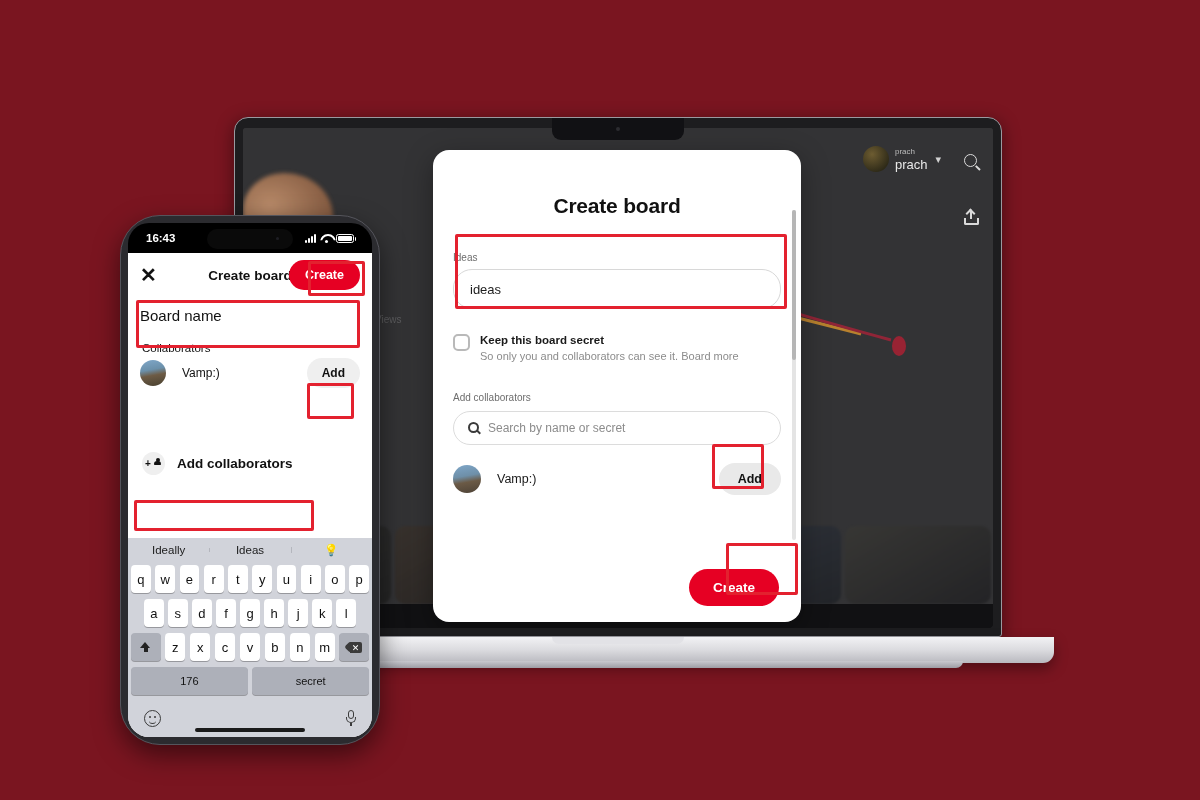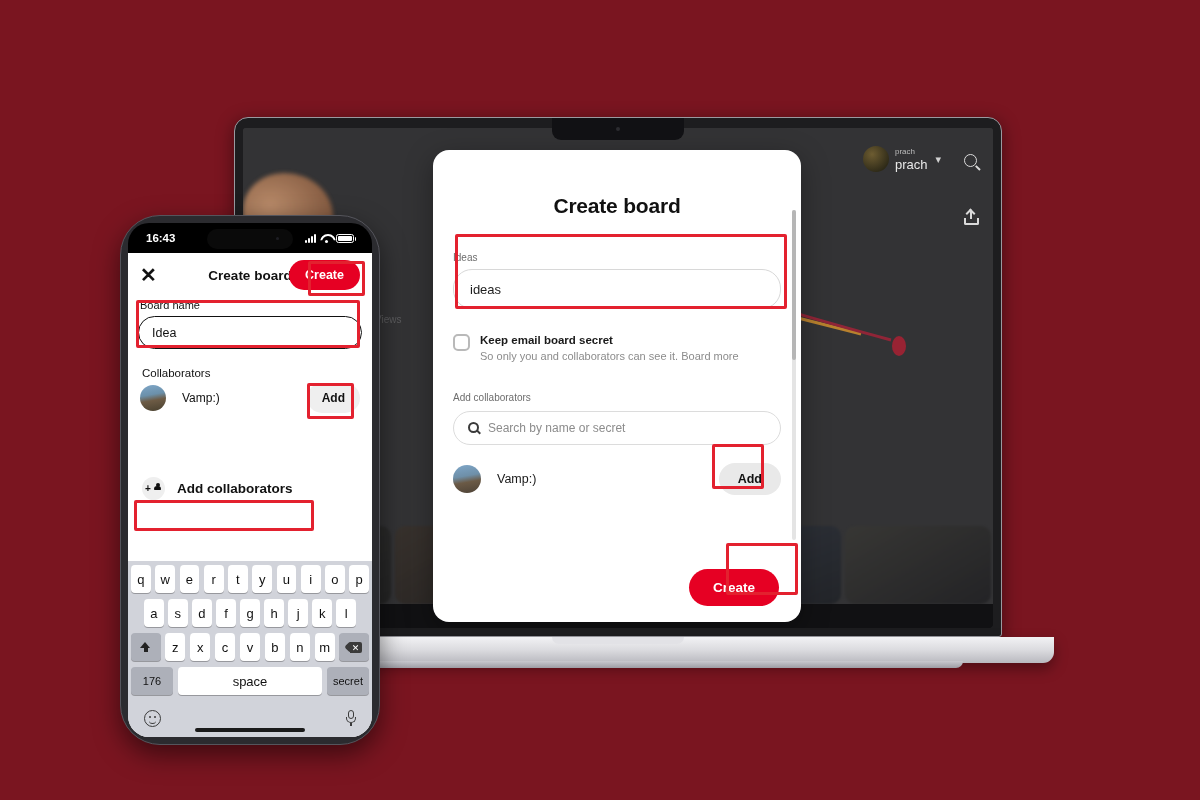--- a/index.html
+++ b/index.html
@@ -209,21 +209,21 @@
   .phone-app { background: #fff; position: absolute; left:0; right:0; top: 30px; bottom: 0; }
   .ph-header { display: flex; align-items: center; height: 44px; padding: 0 12px; position: relative; }
   .ph-close { font-size: 20px; font-weight: 700; color: #111; line-height: 1; cursor: pointer; }
   .ph-title { position: absolute; left: 0; right: 0; text-align: center; font-size: 13.5px; font-weight: 700; color: #111; pointer-events:none; }
   .ph-create {
     margin-left: auto; background: #e60023; color: #fff; border: none;
     border-radius: 18px; padding: 8px 16px; font-size: 12.5px; font-weight: 700;
     font-family: "Liberation Sans", sans-serif; cursor: pointer; z-index: 2;
   }
   .ph-field { padding: 2px 10px 0 10px; }
-  .ph-field-label { font-size: 11px; color: #111; margin-bottom: 5px; padding-left: 2px; }
+  .ph-field-label { font-size: 15px; color: #111; margin-bottom: 5px; padding-left: 2px; margin-top: 8px; }
   .ph-input {
     width: 100%; height: 33px; border: 1.6px solid #111; border-radius: 17px;
     padding: 0 13px; font-size: 12.5px; color: #111; background: #fff;
     font-family: "Liberation Sans", sans-serif; outline: none;
   }
   .ph-collab-label { font-size: 11.5px; color: #111; margin: 18px 0 4px 14px; }
   .ph-collab-row { display: flex; align-items: center; padding: 0 12px; }
   .ph-av {
     width: 26px; height: 26px; border-radius: 50%; flex: 0 0 auto;
     background: linear-gradient(170deg,#7fa7c9 0%,#6b90aa 38%,#6d5b45 58%,#48402f 100%);
@@ -362,21 +362,21 @@
           <div class="modal-title">Create board</div>
 
           <div class="field-wrap">
             <div class="field-label">Ideas</div>
             <input class="text-input" type="text" value="ideas" style="">
           </div>
 
           <div class="secret-row">
             <div class="checkbox"></div>
             <div>
-              <div class="secret-title">Keep email board secret</div>
+              <div class="secret-title">Keep this board secret</div>
               <div class="secret-sub">So only you and collaborators can see it. Board more</div>
             </div>
           </div>
 
           <div class="collab-label">Add collaborators</div>
 
           <div class="search-box">
             <span class="mag"></span>
             <span class="search-ph">Search by name or secret</span>
           </div>
@@ -426,21 +426,20 @@
       <div class="phone-app">
 
         <div class="ph-header">
           <span class="ph-close">✕</span>
           <span class="ph-title">Create board</span>
           <button class="ph-create">Create</button>
         </div>
 
         <div class="ph-field">
           <div class="ph-field-label">Board name</div>
-          <input class="ph-input" type="text" value="Idea" style="">
         </div>
 
         <div class="ph-collab-label">Collaborators</div>
 
         <div class="ph-collab-row">
           <div class="ph-av"></div>
           <div class="ph-collab-name">Vamp:)</div>
           <button class="ph-add">Add</button>
         </div>
 
@@ -449,20 +448,25 @@
             <span class="plus">+</span>
             <span class="person">
                 <span class="head"></span>
                 <span class="body"></span>
               </span>
           </span>
           <span class="ph-addcollab-label">Add collaborators</span>
         </div>
 
         <div class="kb">
+          <div class="kb-sugg">
+            <div>Ideally</div>
+            <div>Ideas</div>
+            <div class="kb-bulb">💡</div>
+          </div>
 
           <div class="kb-rows">
             <div class="kb-row">
               <div class="key">q</div>
               <div class="key">w</div>
               <div class="key">e</div>
               <div class="key">r</div>
               <div class="key">t</div>
               <div class="key">y</div>
               <div class="key">u</div>
@@ -493,21 +497,20 @@
               <div class="key">n</div>
               <div class="key">m</div>
               <div class="key wide">
                   <span class="bksp">
                     <span>✕</span>
                   </span>
                 </div>
             </div>
             <div class="kb-row">
               <div class="key fn wide">176</div>
-              <div class="key space">space</div>
               <div class="key fn wide">secret</div>
             </div>
           </div>
 
           <div class="kb-bottom">
             <span class="emoji-ic"></span>
             <span class="mic-ic">
               <span class="cap"></span>
                 <span class="arc"></span>
                 <span class="stem"></span>

